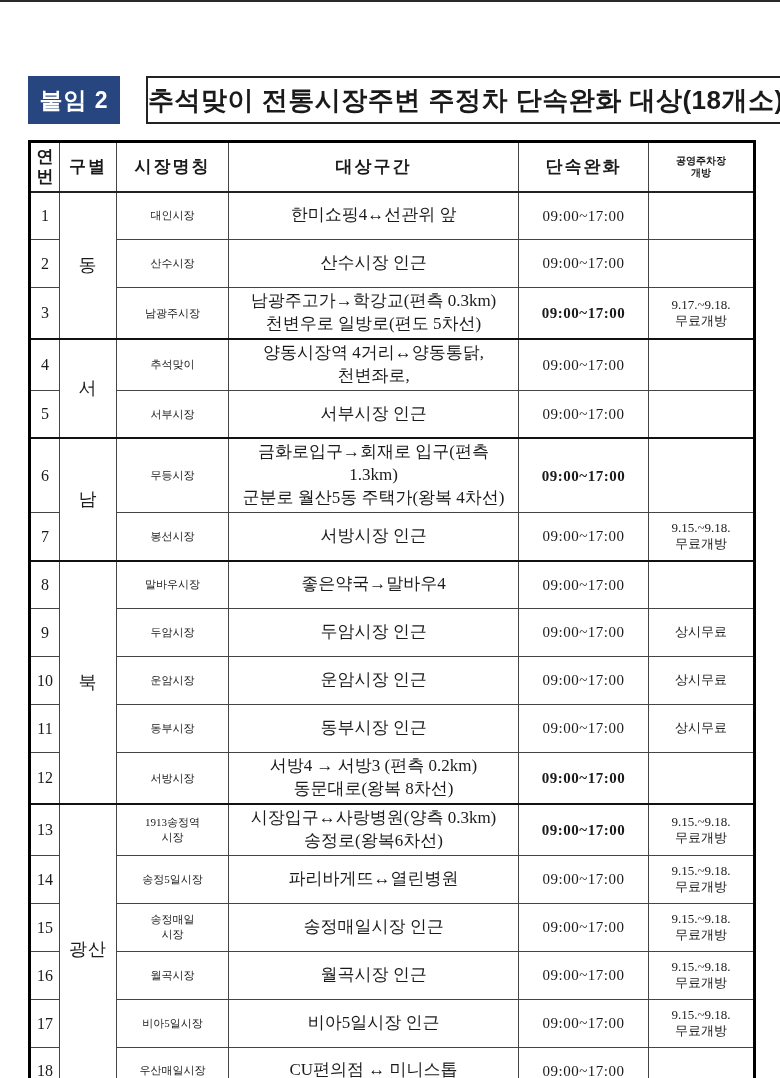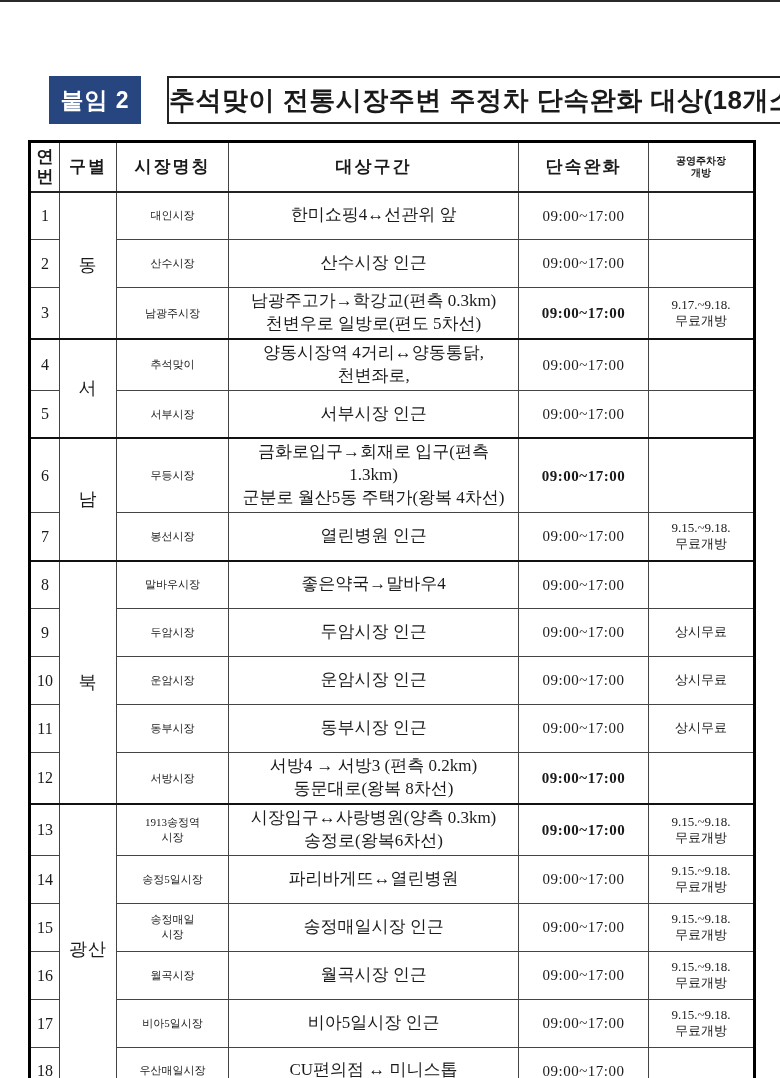--- a/index.html
+++ b/index.html
@@ -20,21 +20,20 @@
   
   .header-row { display: flex; align-items: stretch; gap: 26px; height: 48px; }
   .badge {
     width: 92px; min-width: 92px;
     background: #27457f;
     color: #ffffff;
     font-family: "Liberation Sans", "DejaVu Sans", sans-serif;
     font-weight: bold; font-size: 23px;
     display: flex; align-items: center; justify-content: center;
     letter-spacing: 1px;
-    margin-left: 21px;
   }
   .title-box {
     flex: 1;
     border: 2px solid #222222;
     display: flex; align-items: center; justify-content: center;
     background: #ffffff;
   }
   .title-box h1 {
     font-family: "Liberation Sans", "DejaVu Sans", sans-serif;
     font-weight: bold; font-size: 26px; letter-spacing: 0.5px;
@@ -158,21 +157,21 @@
         <td class="c-district" rowspan="2">남</td>
         <td class="c-market">무등시장</td>
         <td class="c-section">금화로입구→회재로 입구(편측 1.3km)
 군분로 월산5동 주택가(왕복 4차선)</td>
         <td class="c-time bold">09:00~17:00</td>
         <td class="c-parking"></td>
       </tr>
       <tr>
         <td class="c-no">7</td>
         <td class="c-market">봉선시장</td>
-        <td class="c-section">열린병원 인근</td>
+        <td class="c-section">서방시장 인근</td>
         <td class="c-time">09:00~17:00</td>
         <td class="c-parking">9.15.~9.18.
 무료개방</td>
       </tr>
       <tr class="group-start">
         <td class="c-no">8</td>
         <td class="c-district" rowspan="5">북</td>
         <td class="c-market">말바우시장</td>
         <td class="c-section">좋은약국→말바우4</td>
         <td class="c-time">09:00~17:00</td>

